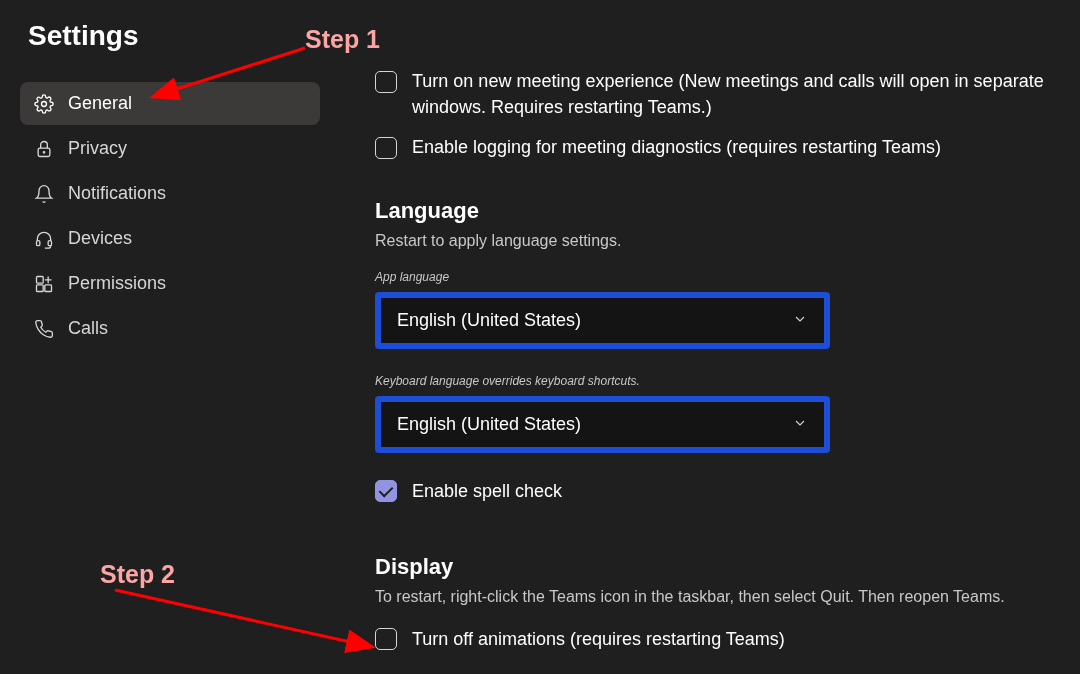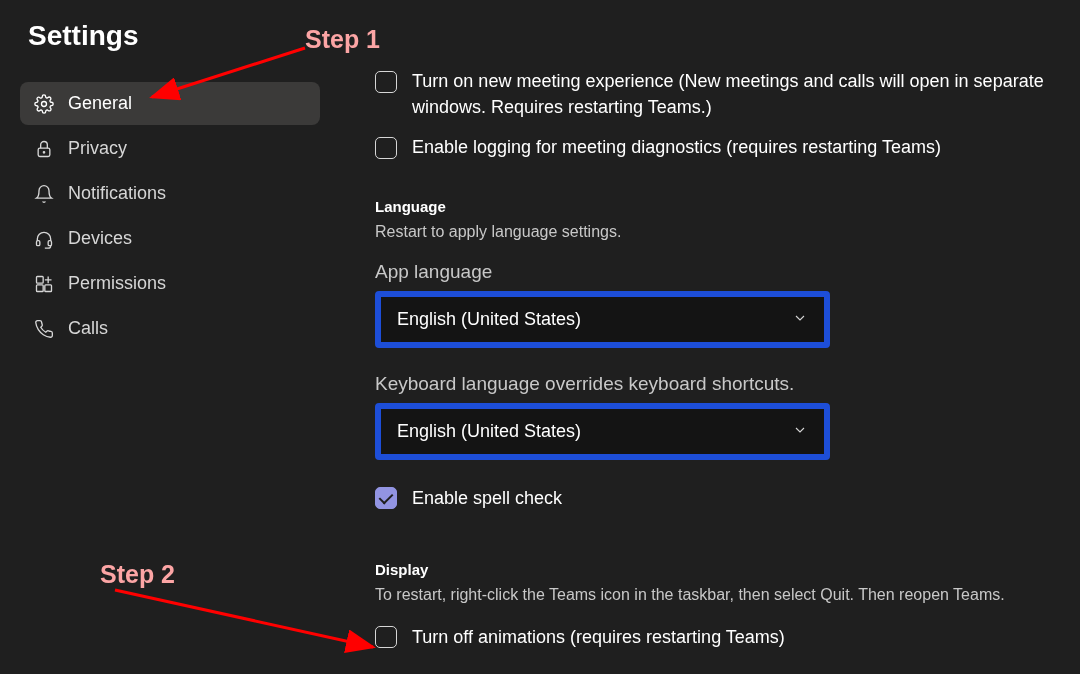--- a/index.html
+++ b/index.html
@@ -104,34 +104,35 @@
     }
     .checkbox-label {
       font-size: 18px;
       line-height: 1.45;
       color: #ffffff;
     }
     .section {
       margin-top: 38px;
     }
     .section-title {
-      font-size: 15px;
+      font-size: 22px;
       font-weight: 700;
       color: #ffffff;
       margin-bottom: 8px;
     }
     .section-subtitle {
       font-size: 16px;
       color: #c8c8c8;
       margin-bottom: 20px;
     }
     .field-label {
-      font-size: 19px;
+      font-size: 12px;
       color: #c8c8c8;
       margin-bottom: 8px;
+      font-style: italic;
     }
     .select-box {
       background: #141414;
       border: 6px solid #1d4ed8;
       border-radius: 4px;
       padding: 12px 16px;
       width: 455px;
       display: flex;
       justify-content: space-between;
       align-items: center;

